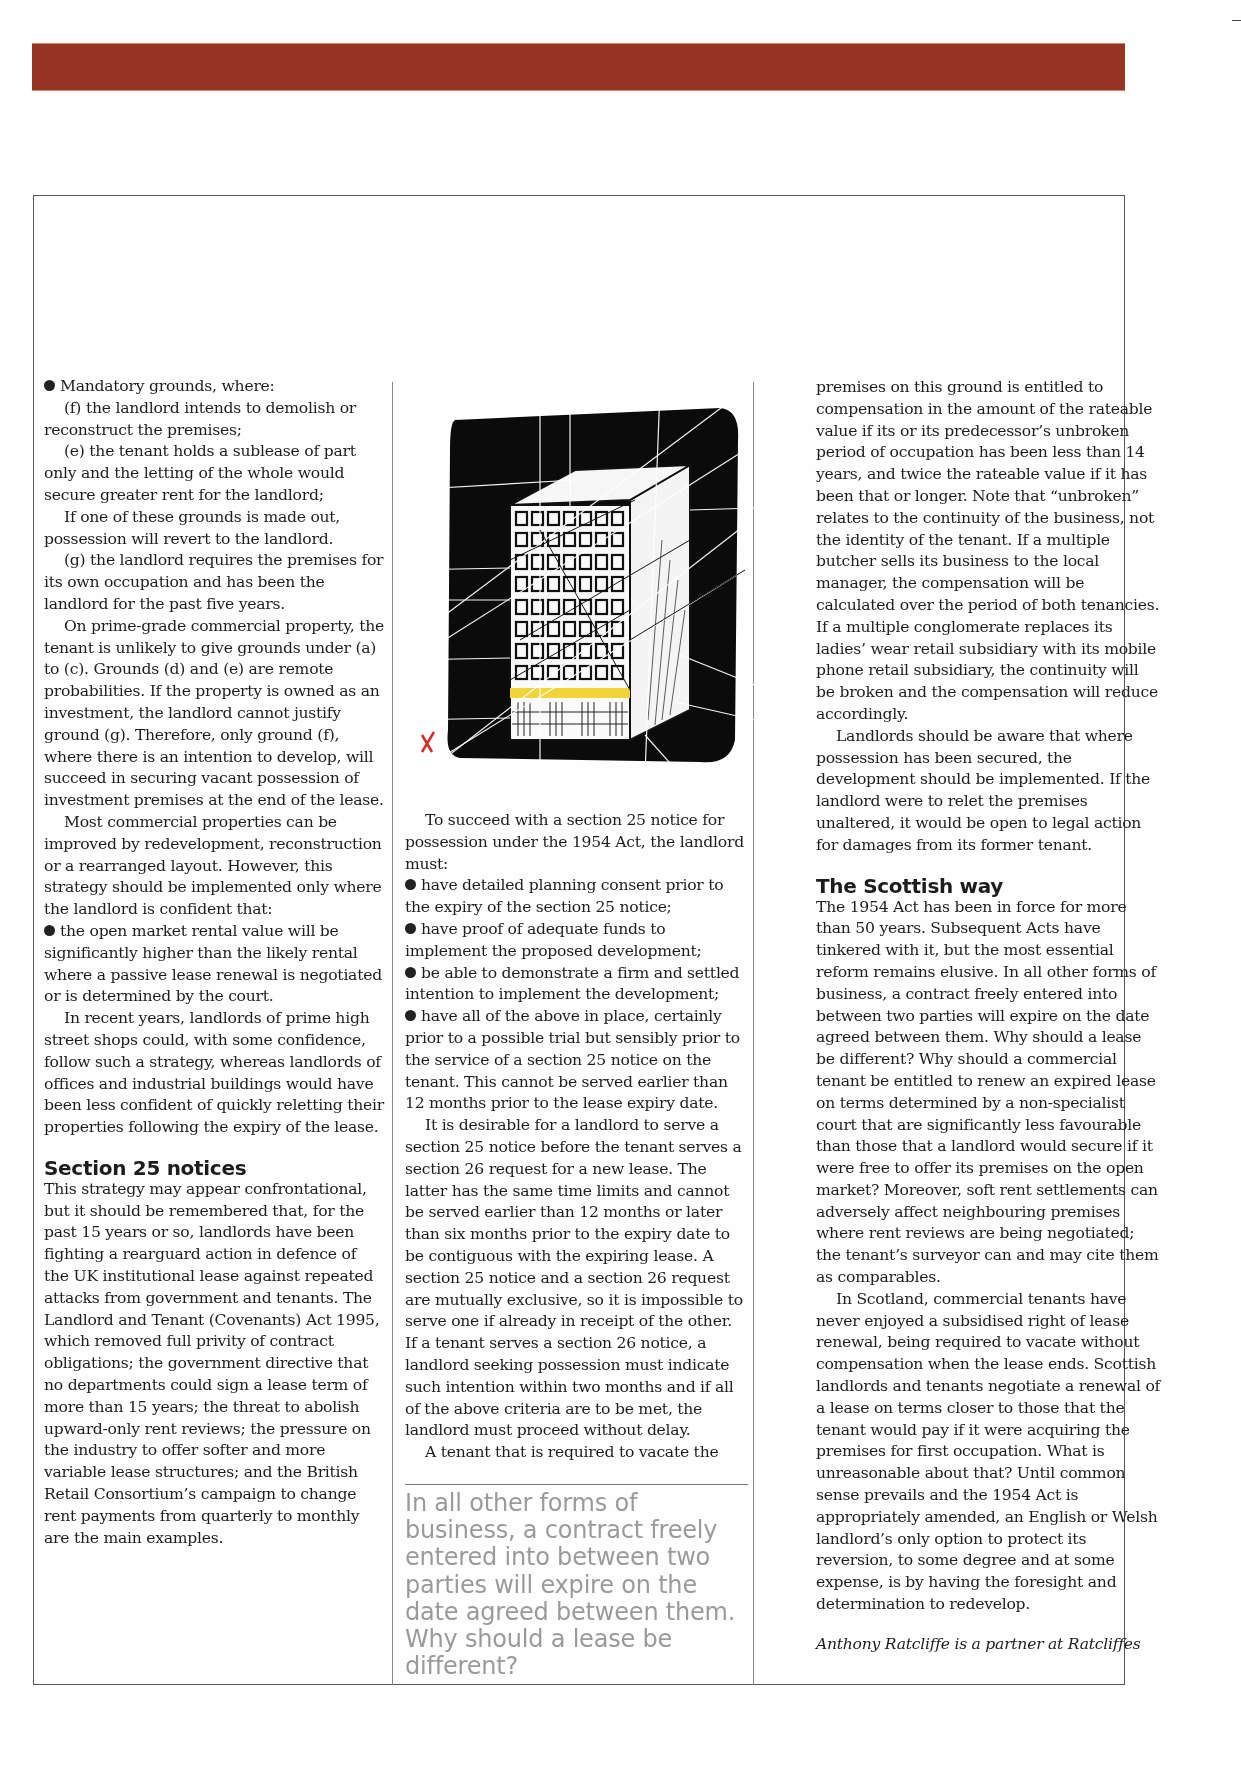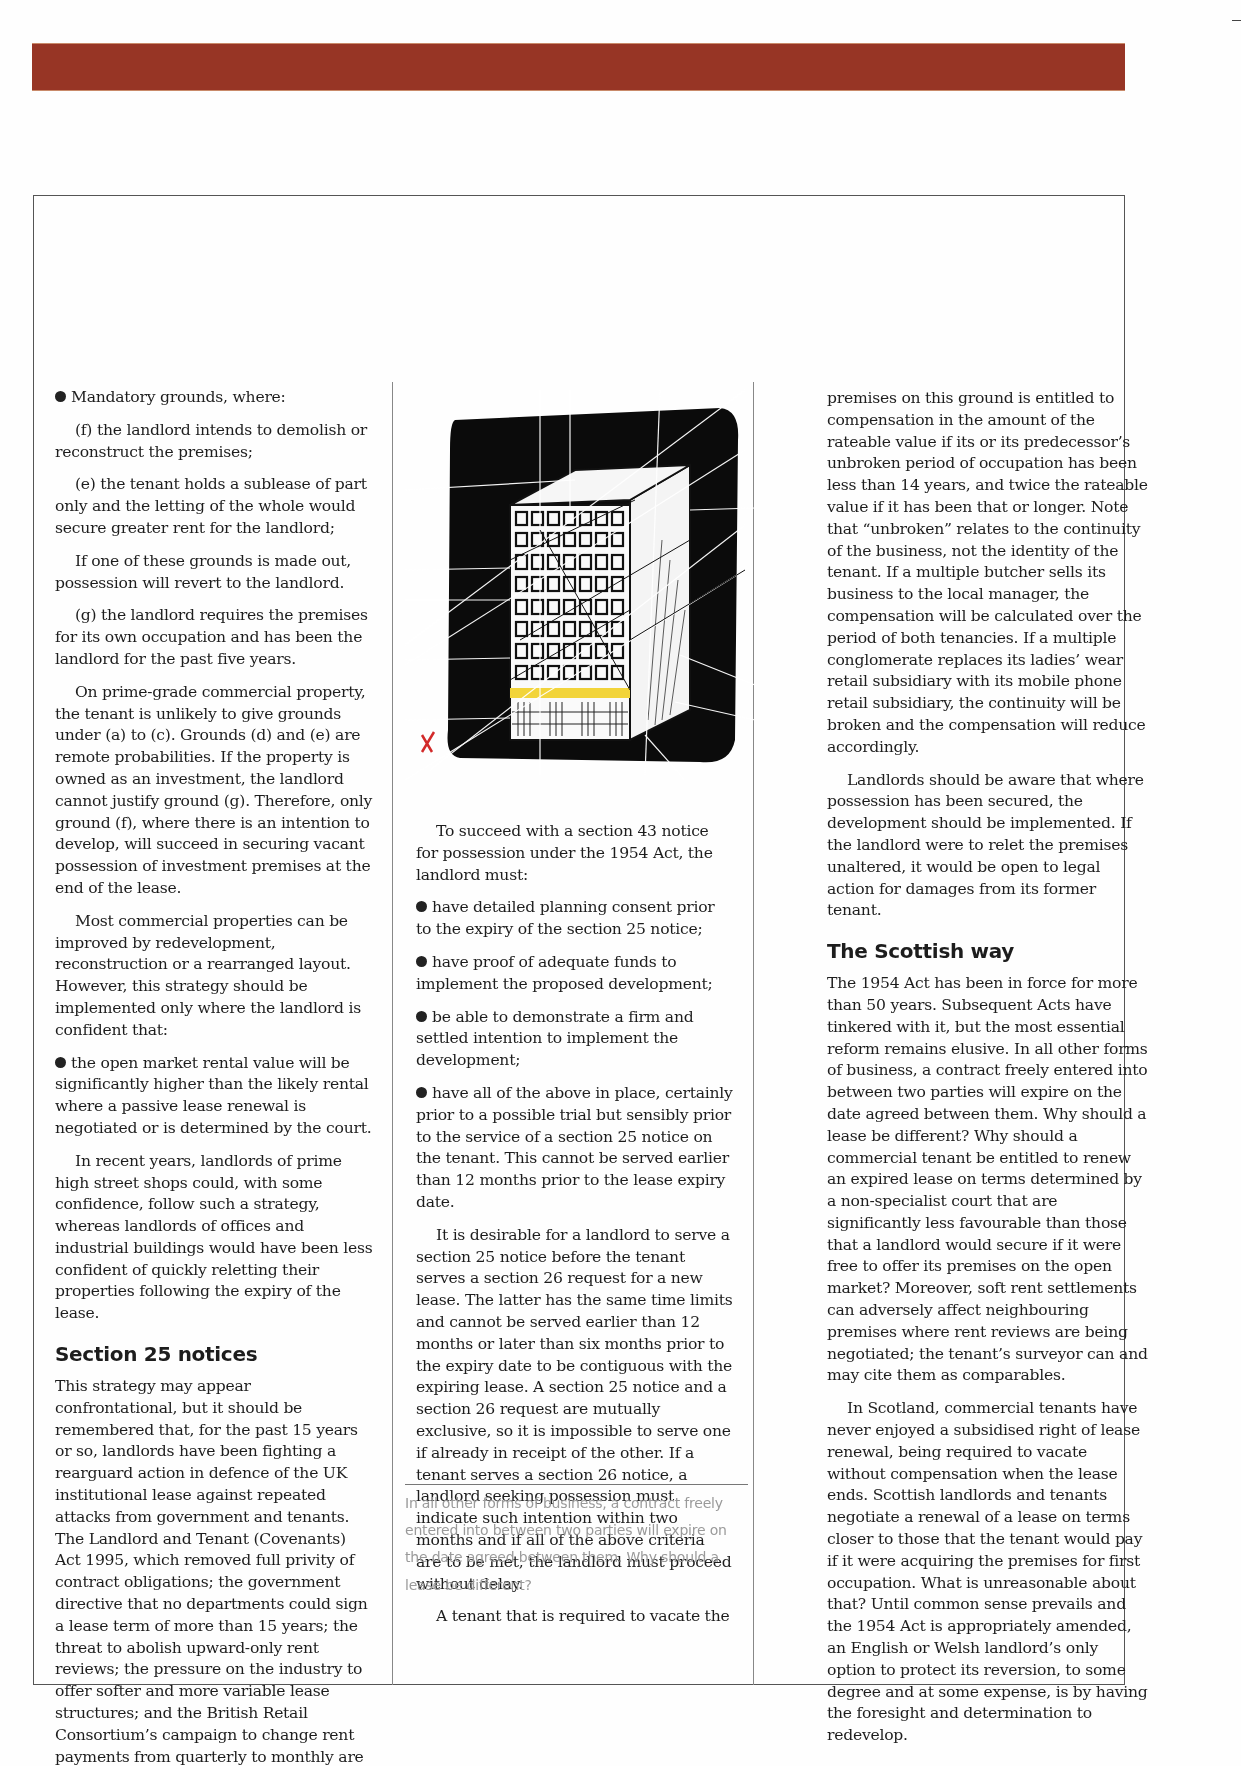--- a/index.html
+++ b/index.html
@@ -4,36 +4,36 @@
 <style>
   html, body { margin:0; padding:0; background:#fefefe; }
   body { width:1241px; height:1766px; position:relative; overflow:hidden;
          font-family:"DejaVu Serif","Liberation Serif",serif; color:#1d1d1d; }
   .red-bar { position:absolute; left:32px; top:43px; width:1093px; height:46px; background:#973525;
              border-top:1px solid #c98a6a; border-bottom:1px solid #c98a6a; }
   .corner-mark { position:absolute; left:1232px; top:20px; width:9px; height:1px; background:#444; }
   .frame { position:absolute; left:33px; top:195px; width:1092px; height:1490px;
            border:1.5px solid #555; box-sizing:border-box; }
   .col { position:absolute; font-size:15.6px; line-height:21.8px; letter-spacing:-0.25px; }
-  .col p { margin:11px; }
+  .col p { margin:0; }
   .col p.ind { text-indent:20px; }
   .col1 { left:44px; top:376px; width:340px; }
   .col2 { left:405px; top:810px; width:340px; }
   .col3 { left:816px; top:377px; width:345px; }
   .divider { position:absolute; width:1px; background:#888; }
   .div1 { left:392px; top:382px; height:1303px; }
   .div2 { left:753px; top:382px; height:1303px; }
   .bullet { display:inline-block; width:11px; height:11px; border-radius:50%; background:#222;
             margin-right:5px; vertical-align:0px; }
   .sub { font-family:"DejaVu Sans","Liberation Sans",sans-serif; font-weight:bold; font-size:20px;
          margin-top:18px !important; line-height:22px; letter-spacing:-0.3px; }
   .byline { font-style:italic; margin-top:18px !important; }
   .pull-rule { position:absolute; left:405px; top:1484px; width:343px; height:1px; background:#777; }
   .pull-quote { position:absolute; left:405px; top:1490px; width:340px;
-                font-family:"DejaVu Sans","Liberation Sans",sans-serif; font-size:14px; line-height:27.2px;
+                font-family:"DejaVu Sans","Liberation Sans",sans-serif; font-size:24px; line-height:27.2px;
                 color:#9a9a9a; font-weight:500; letter-spacing:-0.2px; }
   .illus { position:absolute; left:400px; top:380px; width:360px; height:400px; }
 </style>
 </head>
 <body>
 
 <div class="red-bar"></div>
 <div class="corner-mark"></div>
 
 <div class="frame"></div>
@@ -163,21 +163,21 @@
       <line x1="120" y1="260" x2="290" y2="160"></line>
       <line x1="110" y1="300" x2="230" y2="230"></line>
     <line x1="140" y1="150" x2="230" y2="310"></line>
       <line x1="230" y1="260" x2="345" y2="190"></line>
   </g>
   <path d="M22 355 L32 372 M34 352 L22 372" stroke="#d22a2a" stroke-width="2.5" fill="none"></path>
   <text x="0" y="0" font-size="1" fill="none">X</text>
 </svg>
 
 <div class="col col2">
-  <p class="ind">To succeed with a section 43 notice for possession under the 1954 Act, the landlord must:</p>
+  <p class="ind">To succeed with a section 25 notice for possession under the 1954 Act, the landlord must:</p>
   <p><span class="bullet"></span><span>have detailed planning consent prior to the expiry of the section 25 notice;</span></p>
   <p><span class="bullet"></span><span>have proof of adequate funds to implement the proposed development;</span></p>
   <p><span class="bullet"></span><span>be able to demonstrate a firm and settled intention to implement the development;</span></p>
   <p><span class="bullet"></span><span>have all of the above in place, certainly prior to a possible trial but sensibly prior to the service of a section 25 notice on the tenant. This cannot be served earlier than 12 months prior to the lease expiry date.</span></p>
   <p class="ind">It is desirable for a landlord to serve a section 25 notice before the tenant serves a section 26 request for a new lease. The latter has the same time limits and cannot be served earlier than 12 months or later than six months prior to the expiry date to be contiguous with the expiring lease. A section 25 notice and a section 26 request are mutually exclusive, so it is impossible to serve one if already in receipt of the other. If a tenant serves a section 26 notice, a landlord seeking possession must indicate such intention within two months and if all of the above criteria are to be met, the landlord must proceed without delay.</p>
   <p class="ind">A tenant that is required to vacate the</p>
 </div>
 
 <div class="pull-rule"></div>
 <div class="pull-quote">In all other forms of business, a contract freely entered into between two parties will expire on the date agreed between them. Why should a lease be different?</div>

